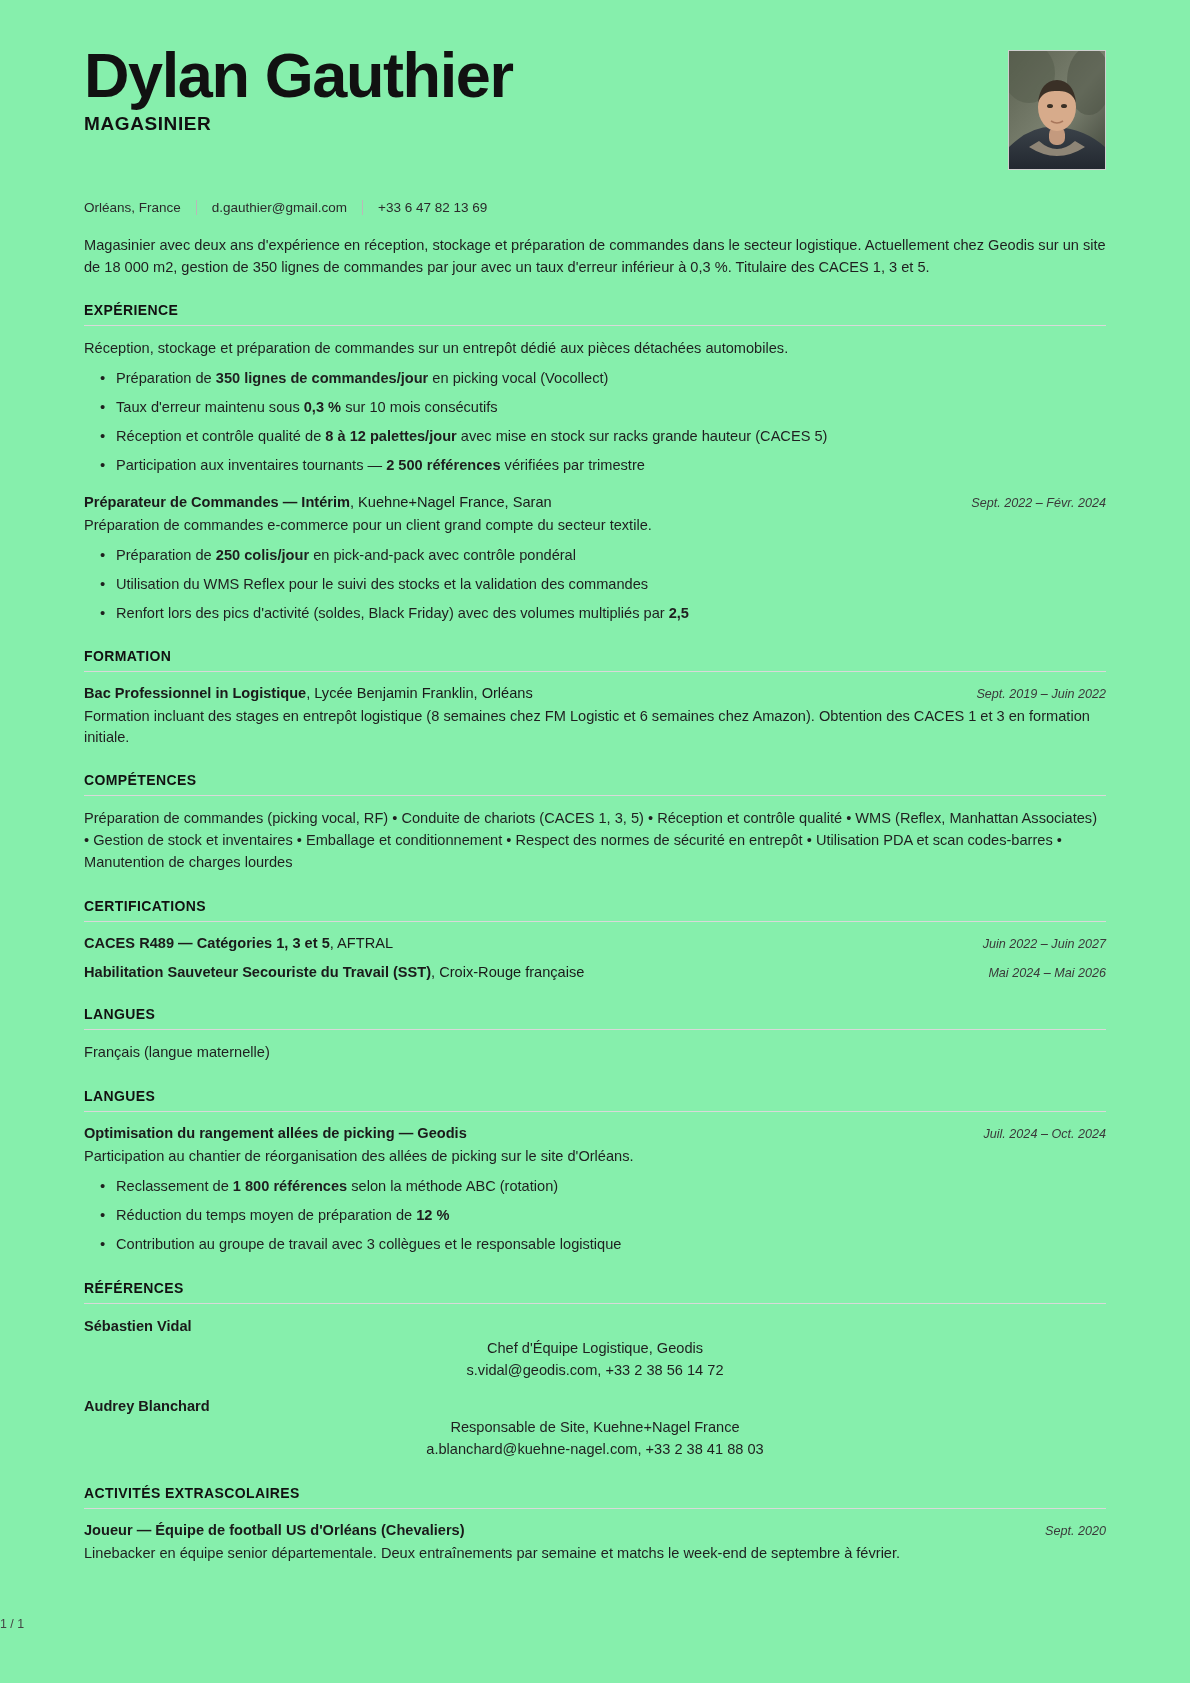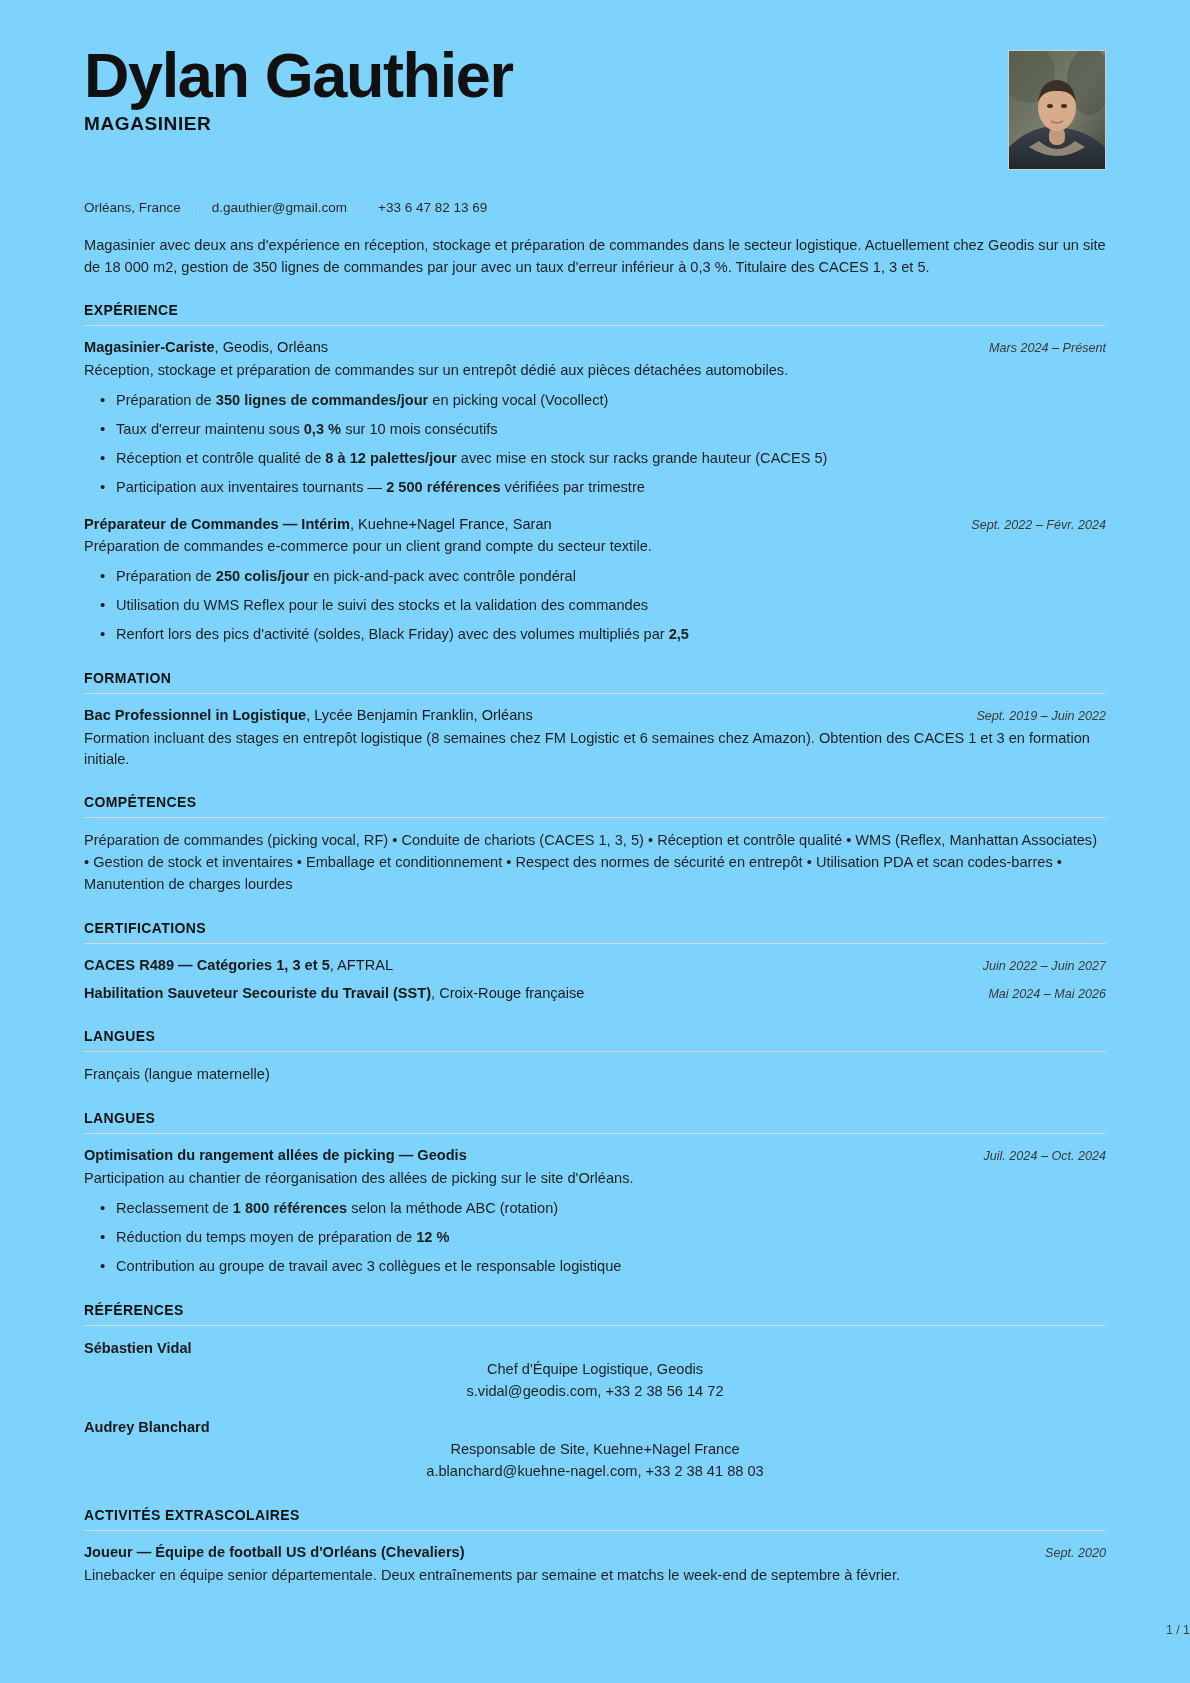--- a/index.html
+++ b/index.html
@@ -8,21 +8,21 @@
     background: #ffffff;
   }
   body {
     font-family: "Liberation Sans", sans-serif;
     color: #1a1a1a;
   }
   .page {
     width: 1190px;
     min-height: 1683px;
     box-sizing: border-box;
-    background: #7dd3fc;
+    background: #86efac;
     position: relative;
     padding: 40px 84px 0 84px;
   }
 
   
   .header {
     display: flex;
     align-items: flex-start;
     justify-content: space-between;
     margin-top: 4px;
@@ -165,22 +165,22 @@
     color: #1f1f1f;
     line-height: 1.5;
     text-align: center;
   }
 
   
   .footer {
     position: absolute;
     left: 0;
     right: 0;
-    bottom: 46px;
-    text-align: right;
+    bottom: 52px;
+    text-align: left;
     font-size: 12.4px;
     color: #444444;
     margin-top: 24px;
   }
 </style>
 </head>
 <body>
 
 <div class="page">
 
@@ -225,26 +225,20 @@
     <span>+33 6 47 82 13 69</span>
   </div>
 
   <div class="summary">Magasinier avec deux ans d'expérience en réception, stockage et préparation de commandes dans le secteur logistique. Actuellement chez Geodis sur un site de 18 000 m2, gestion de 350 lignes de commandes par jour avec un taux d'erreur inférieur à 0,3 %. Titulaire des CACES 1, 3 et 5.</div>
 
   <div class="section">
     <div class="section-title">EXPÉRIENCE</div>
     <div class="rule"></div>
 
     <div class="entry">
-      <div class="entry-head">
-        <div class="entry-title">
-          <span class="strong">Magasinier-Cariste</span><span>, Geodis, Orléans</span>
-        </div>
-        <div class="entry-date">Mars 2024 – Présent</div>
-      </div>
       <div class="entry-sub">Réception, stockage et préparation de commandes sur un entrepôt dédié aux pièces détachées automobiles.</div>
       <ul class="bullets">
         <li><span>Préparation de </span><span class="b">350 lignes de commandes/jour</span><span> en picking vocal (Vocollect)</span></li>
         <li><span>Taux d'erreur maintenu sous </span><span class="b">0,3 %</span><span> sur 10 mois consécutifs</span></li>
         <li><span>Réception et contrôle qualité de </span><span class="b">8 à 12 palettes/jour</span><span> avec mise en stock sur racks grande hauteur (CACES 5)</span></li>
         <li><span>Participation aux inventaires tournants — </span><span class="b">2 500 références</span><span> vérifiées par trimestre</span></li>
       </ul>
     </div>
 
     <div class="entry">

